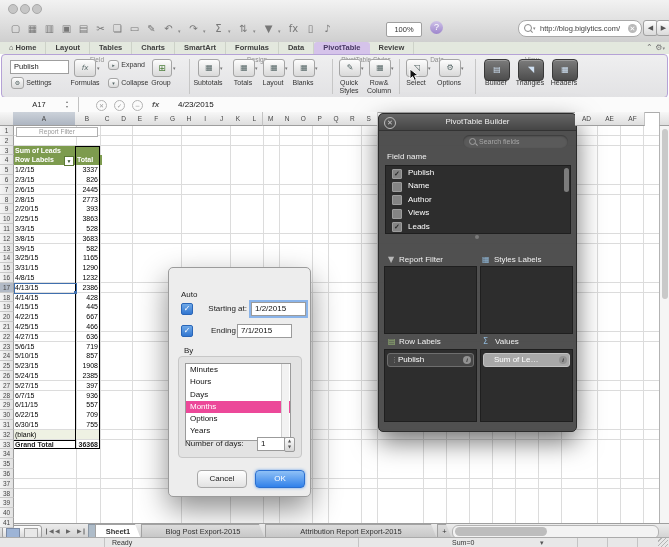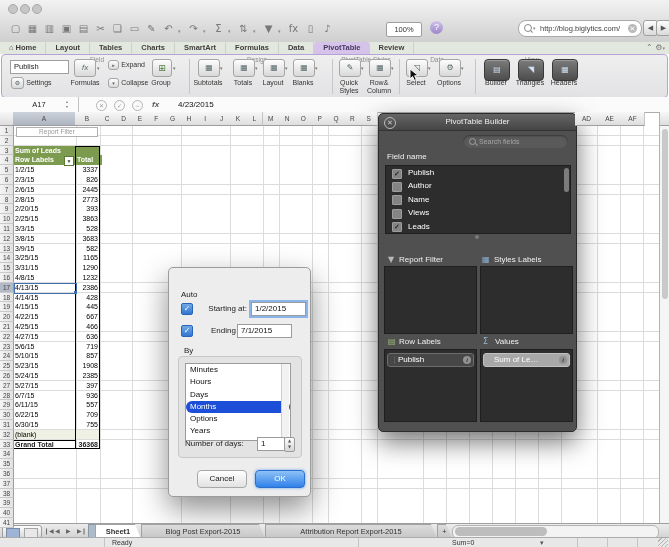--- a/index.html
+++ b/index.html
@@ -98,21 +98,21 @@
   #dlg-title{left:0;top:0;width:100%;height:15px;background:linear-gradient(#f6f6f6,#d8d8d8);border-bottom:1px solid #bdbdbd;
              border-radius:5px 5px 0 0;text-align:center;font-size:8px;line-height:15px;color:#333;}
   .dlg-lab{font-size:8px;color:#222;}
   .dlg-cb{width:10px;height:10px;border-radius:2px;background:linear-gradient(#6fa9e8,#3276d0);border:1px solid #2a66b8;
           color:#fff;font-size:8px;line-height:10px;text-align:center;}
   .dlg-input{background:#fff;border:1px solid #9b9b9b;height:12px;font-size:8px;line-height:12px;padding-left:3px;color:#111;}
   .focus-ring{box-shadow:0 0 0 2px #8ab4ea;}
   #grp-box{left:9px;top:88px;width:122px;height:100px;background:#e3e3e3;border:1px solid #c7c7c7;border-radius:4px;}
   #listbox{left:16px;top:95px;width:104px;height:76px;background:#fff;border:1px solid #9b9b9b;}
   .lb-item{height:12.3px;line-height:12.3px;font-size:8px;padding-left:4px;color:#111;}
-  .lb-item.sel{background:#1d4ed8;color:#fff;border-radius:6px;}
+  .lb-item.sel{background:#ec4899;color:#fff;}
   #lb-scroll{right:1px;top:0;width:7px;height:100%;background:#f2f2f2;border-left:1px solid #cfcfcf;}
   #stepper{left:115px;top:169px;width:9px;height:13px;background:linear-gradient(#fdfdfd,#d5d5d5);border:1px solid #9b9b9b;
            border-radius:2px;font-size:4px;line-height:6px;text-align:center;color:#555;font-family:"DejaVu Sans",sans-serif;}
   .dlg-btn{height:16px;border-radius:4px;font-size:8px;line-height:16px;text-align:center;}
   #btn-cancel{left:28px;top:202px;width:48px;background:linear-gradient(#fff,#e2e2e2);border:1px solid #a8a8a8;color:#222;}
   #btn-ok{left:86px;top:202px;width:48px;background:linear-gradient(#8fc1f6,#3181ea);border:1px solid #2a6fd0;color:#fff;
           box-shadow:0 0 3px rgba(64,140,235,.8);}
   
   #tabbar{left:0;top:523px;width:669px;height:14px;background:linear-gradient(#ececec,#d2d2d2);border-top:1px solid #9f9f9f;}
   .stab{top:0;height:13px;background:linear-gradient(#dcdcdc,#c6c6c6);border:1px solid #a2a2a2;font-size:7.5px;
@@ -332,22 +332,22 @@
     <div class="abs" id="builder-title">PivotTable Builder</div>
     <div class="abs" id="builder-close">✕</div>
     <div class="abs" id="builder-search">
       <div class="abs" id="bs-mag"></div>
       <div class="abs" id="bs-ph">Search fields</div>
     </div>
     <div class="abs b-label" style="left:8px;top:38px">Field name</div>
     <div class="abs" id="field-list">
       <div class="abs" id="fl-scroll"></div>
     <div class="f-row"><span class="f-cb">✓</span><span>Publish</span></div>
+        <div class="f-row"><span class="f-cb"></span><span>Name</span></div>
         <div class="f-row"><span class="f-cb"></span><span>Author</span></div>
-        <div class="f-row"><span class="f-cb"></span><span>Name</span></div>
         <div class="f-row"><span class="f-cb"></span><span>Views</span></div>
         <div class="f-row"><span class="f-cb">✓</span><span>Leads</span></div>
       </div>
     <div class="abs" style="left:96px;top:121px;width:4px;height:4px;border-radius:50%;background:#7a7a7a"></div>
 
     <div class="abs area-icon" style="left:9px;top:141px;color:#b8b8b8">▼</div>
     <div class="abs b-label" style="left:20px;top:141px">Report Filter</div>
     <div class="abs area-icon" style="left:103px;top:141px;color:#8fb7d8">▦</div>
     <div class="abs b-label" style="left:115px;top:141px">Styles Labels</div>
     <div class="abs b-box" style="left:5px;top:152px;width:91px;height:66px"></div>

